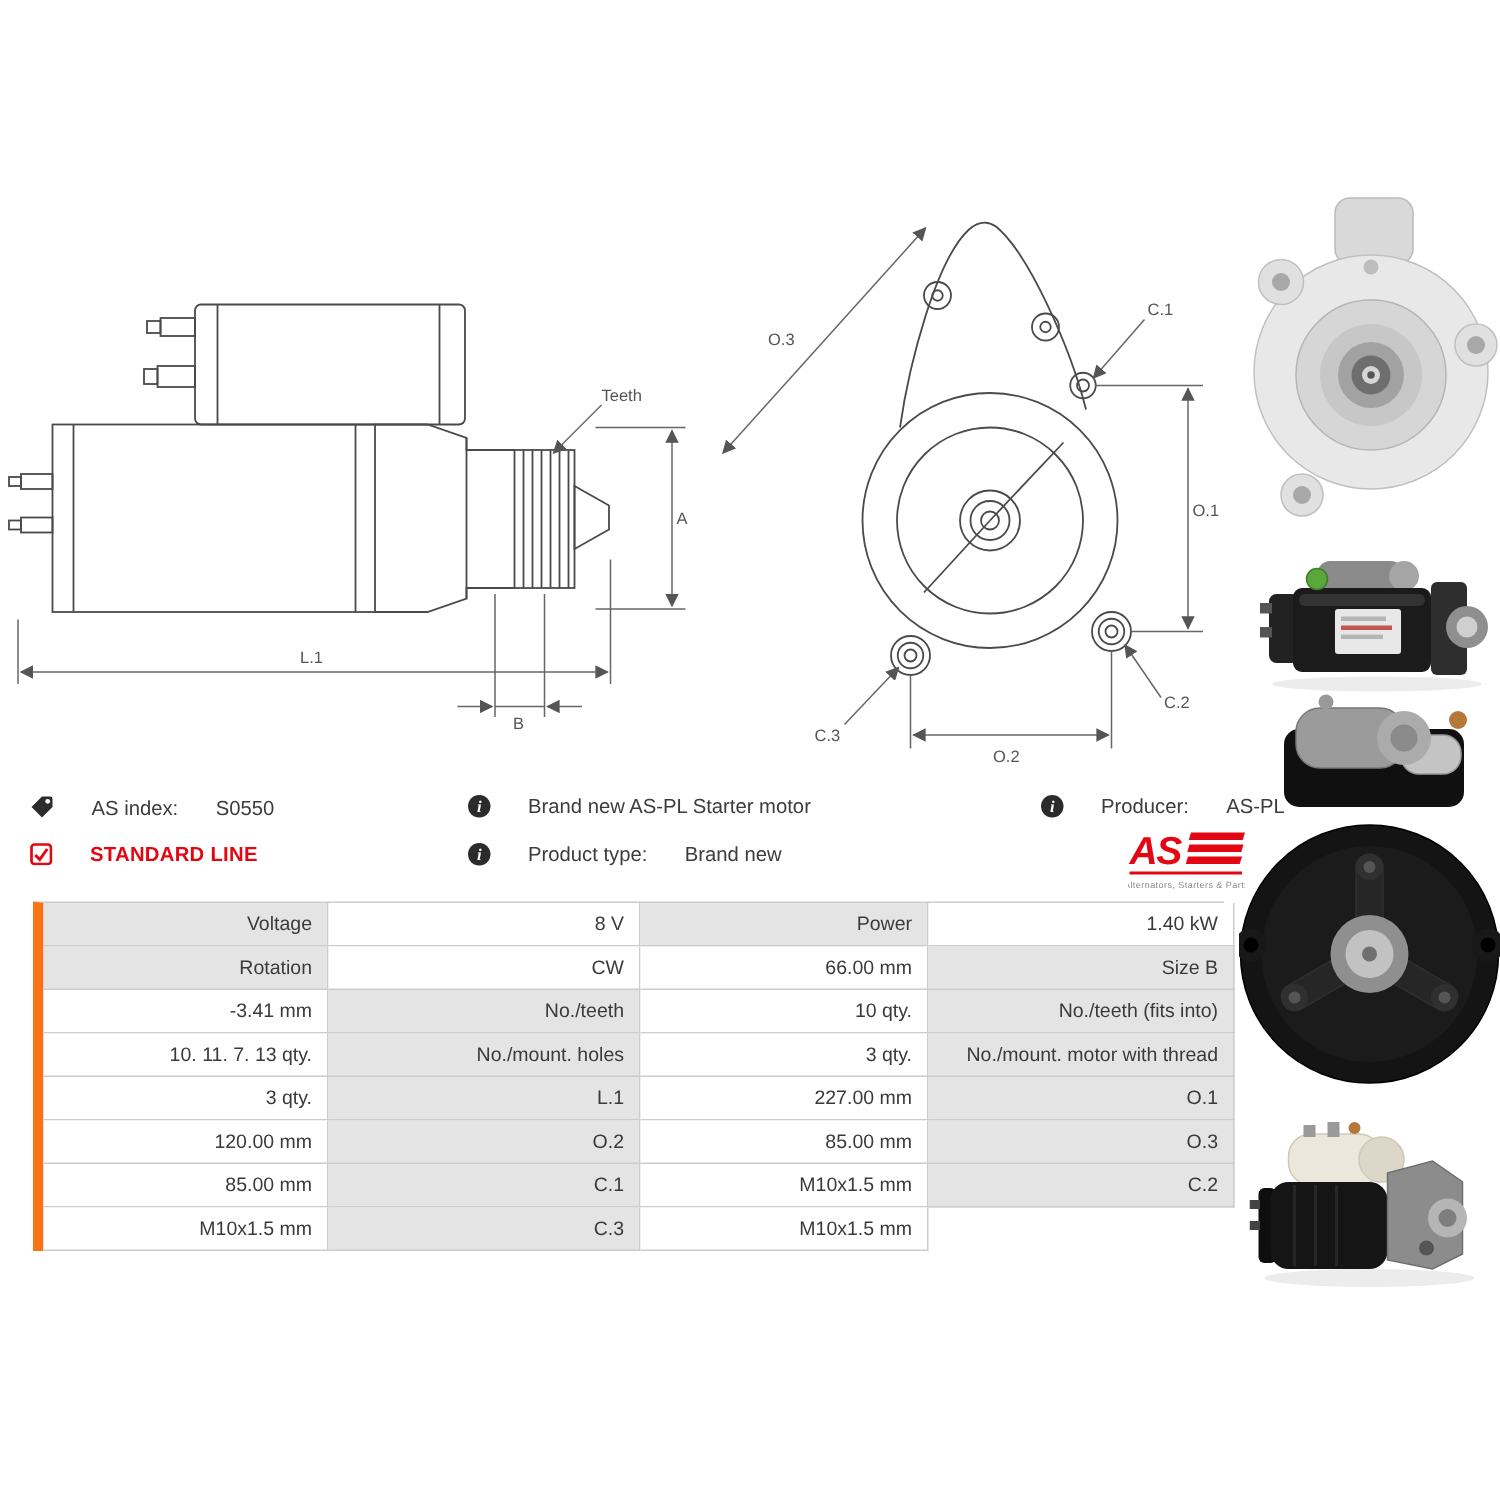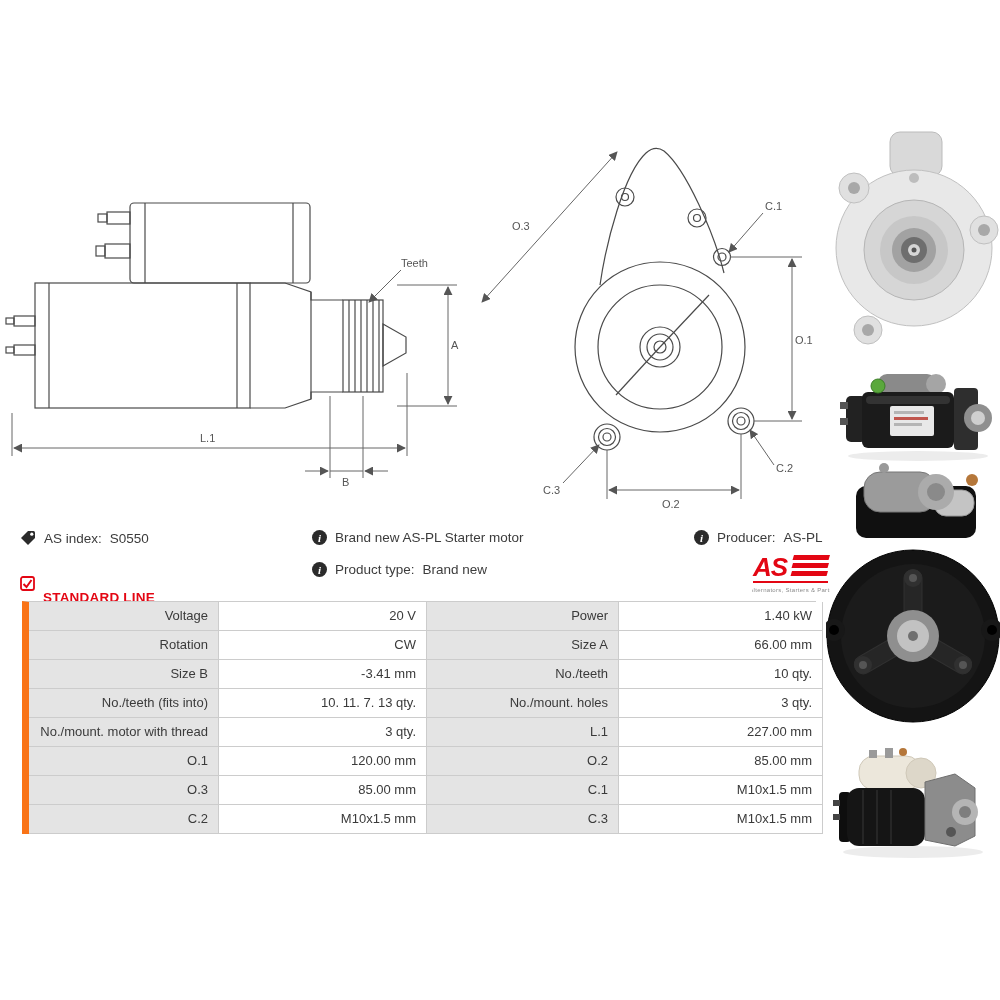--- a/index.html
+++ b/index.html
@@ -1,23 +1,23 @@
 <!DOCTYPE html>
 <html><head>
 <meta charset="utf-8">
 <style>
   * { margin:0; padding:0; box-sizing:border-box; }
   body { font-family:"Liberation Sans", sans-serif; background:#fff; }
   .page { position:relative; width:1000px; height:1000px; background:#fff; overflow:hidden; }
   .abs { position:absolute; }
   svg text { font-family:"Liberation Sans", sans-serif; }
   .dim-label { font-size:11px; fill:#555; }
-  .info-item { position:absolute; display:flex; align-items:center; gap:8px; font-size:13.5px; color:#3c3c3c; white-space:nowrap; }
+  .info-item { position:absolute; display:flex; align-items:flex-end; gap:25px; font-size:13.5px; color:#3c3c3c; white-space:nowrap; }
   .bold { font-weight:normal; }
-  .red-bold { color:#e30613; font-weight:bold; letter-spacing:.2px;margin-top:28px; }
+  .red-bold { color:#e30613; font-weight:bold; letter-spacing:.2px; }
   .icon-circle { width:15px; height:15px; min-width:15px; border-radius:50%; background:#2b2b2b; color:#fff;
                  font:italic bold 11px "Liberation Serif", serif; display:inline-flex; align-items:center; justify-content:center; }
   .spec-table { position:absolute; left:22px; top:601px; width:794px; display:grid;
                 grid-template-columns:190px 208px 192px 204px; grid-auto-rows:minmax(29px,auto);
                 border-top:1px solid #ccc; border-left:7px solid #f97316; font-size:13px; color:#3a3a3a; }
   .cell { display:flex; align-items:center; justify-content:flex-end; text-align:right; padding:3px 10px;
           border-right:1px solid #ccc; border-bottom:1px solid #ccc; background:#fff; line-height:1.25; }
   .cell.lab { background:#e4e4e4; }
 </style>
 </head>
@@ -280,27 +280,26 @@
       <polygon points="42,3 78,3 76.5,8 40.5,8"></polygon>
       <polygon points="41,11 77,11 75.5,16 39.5,16"></polygon>
       <polygon points="40,19 76,19 74.5,24 38.5,24"></polygon>
       <rect x="1" y="29" width="75" height="2"></rect>
     </g>
     <text x="39" y="40" text-anchor="middle" font-size="6" fill="#8a8a8a" letter-spacing=".3">Alternators, Starters &amp; Parts</text>
   </svg>
 
   <div class="spec-table">
     <div class="cell lab">Voltage</div>
-    <div class="cell">20 V</div>
+    <div class="cell">8 V</div>
     <div class="cell lab">Power</div>
     <div class="cell">1.40 kW</div>
 
     <div class="cell lab">Rotation</div>
     <div class="cell">CW</div>
-    <div class="cell lab">Size A</div>
     <div class="cell">66.00 mm</div>
 
     <div class="cell lab">Size B</div>
     <div class="cell">-3.41 mm</div>
     <div class="cell lab">No./teeth</div>
     <div class="cell">10 qty.</div>
 
     <div class="cell lab">No./teeth (fits into)</div>
     <div class="cell">10. 11. 7. 13 qty.</div>
     <div class="cell lab">No./mount. holes</div>

